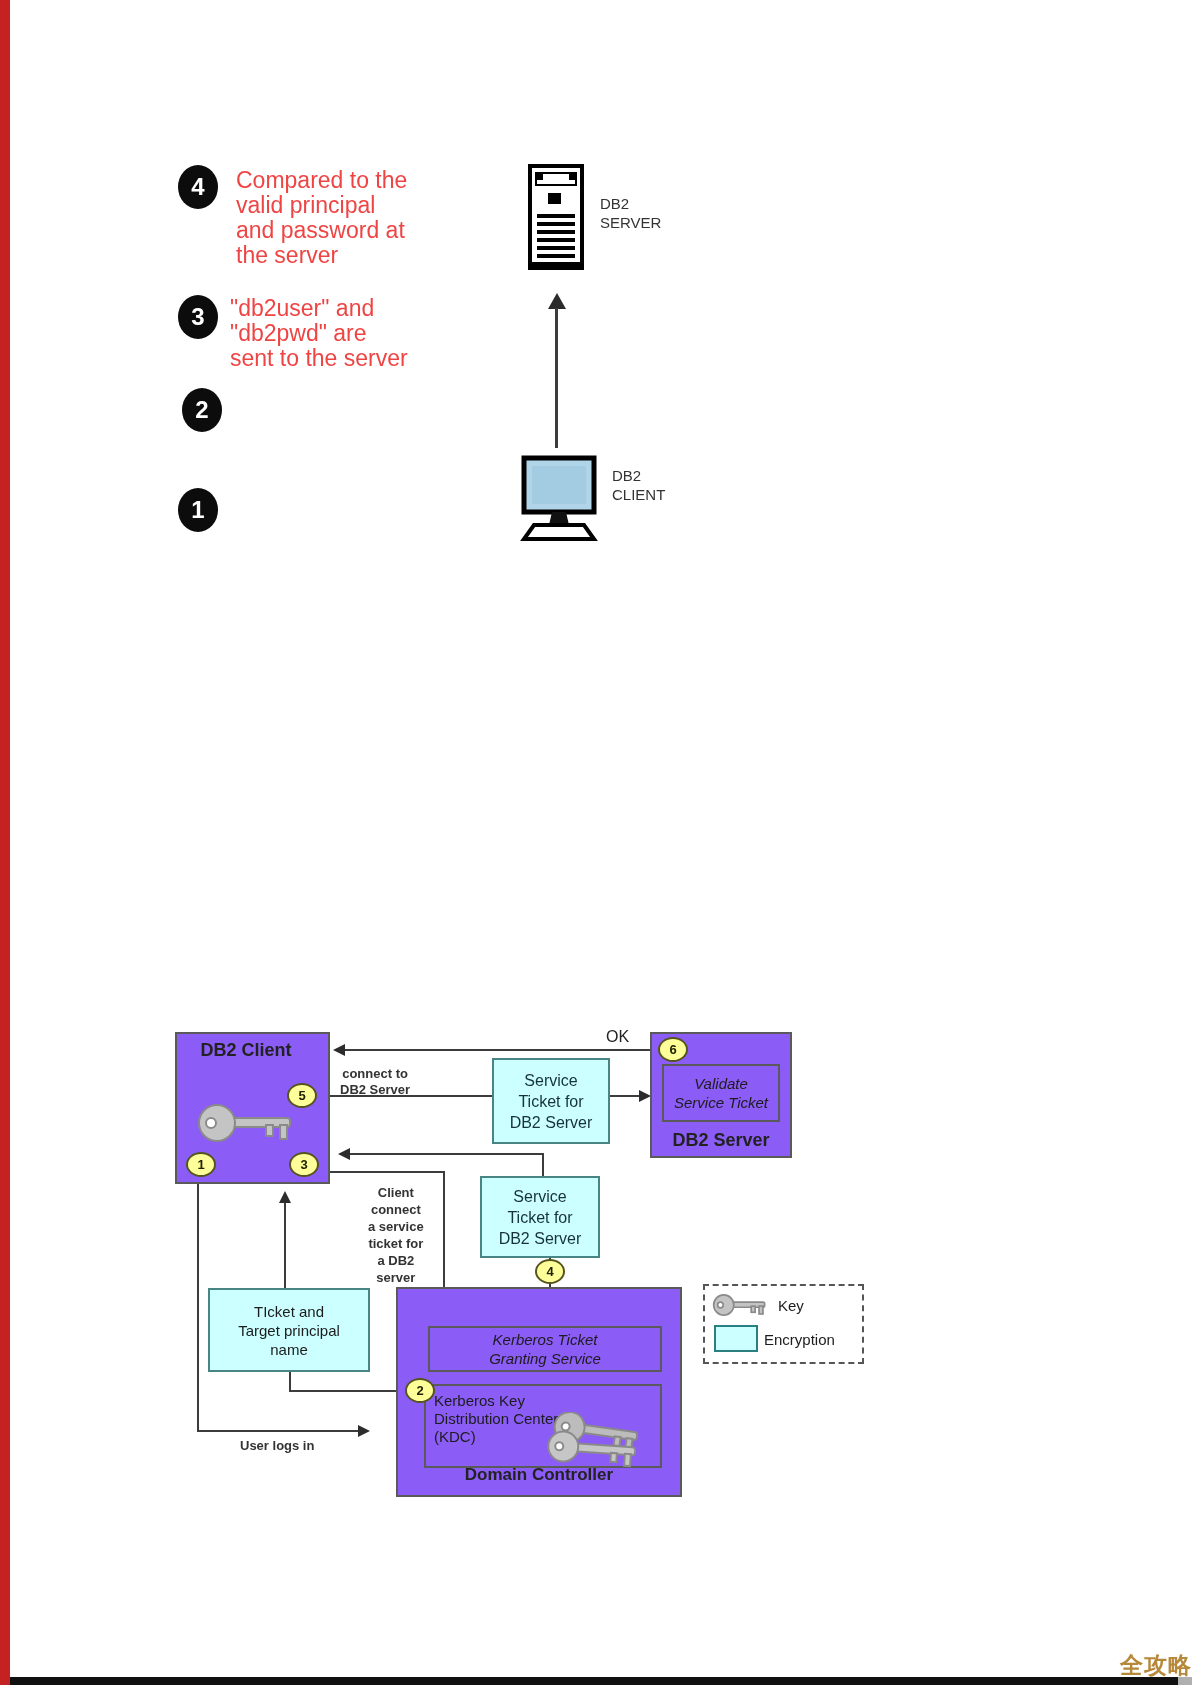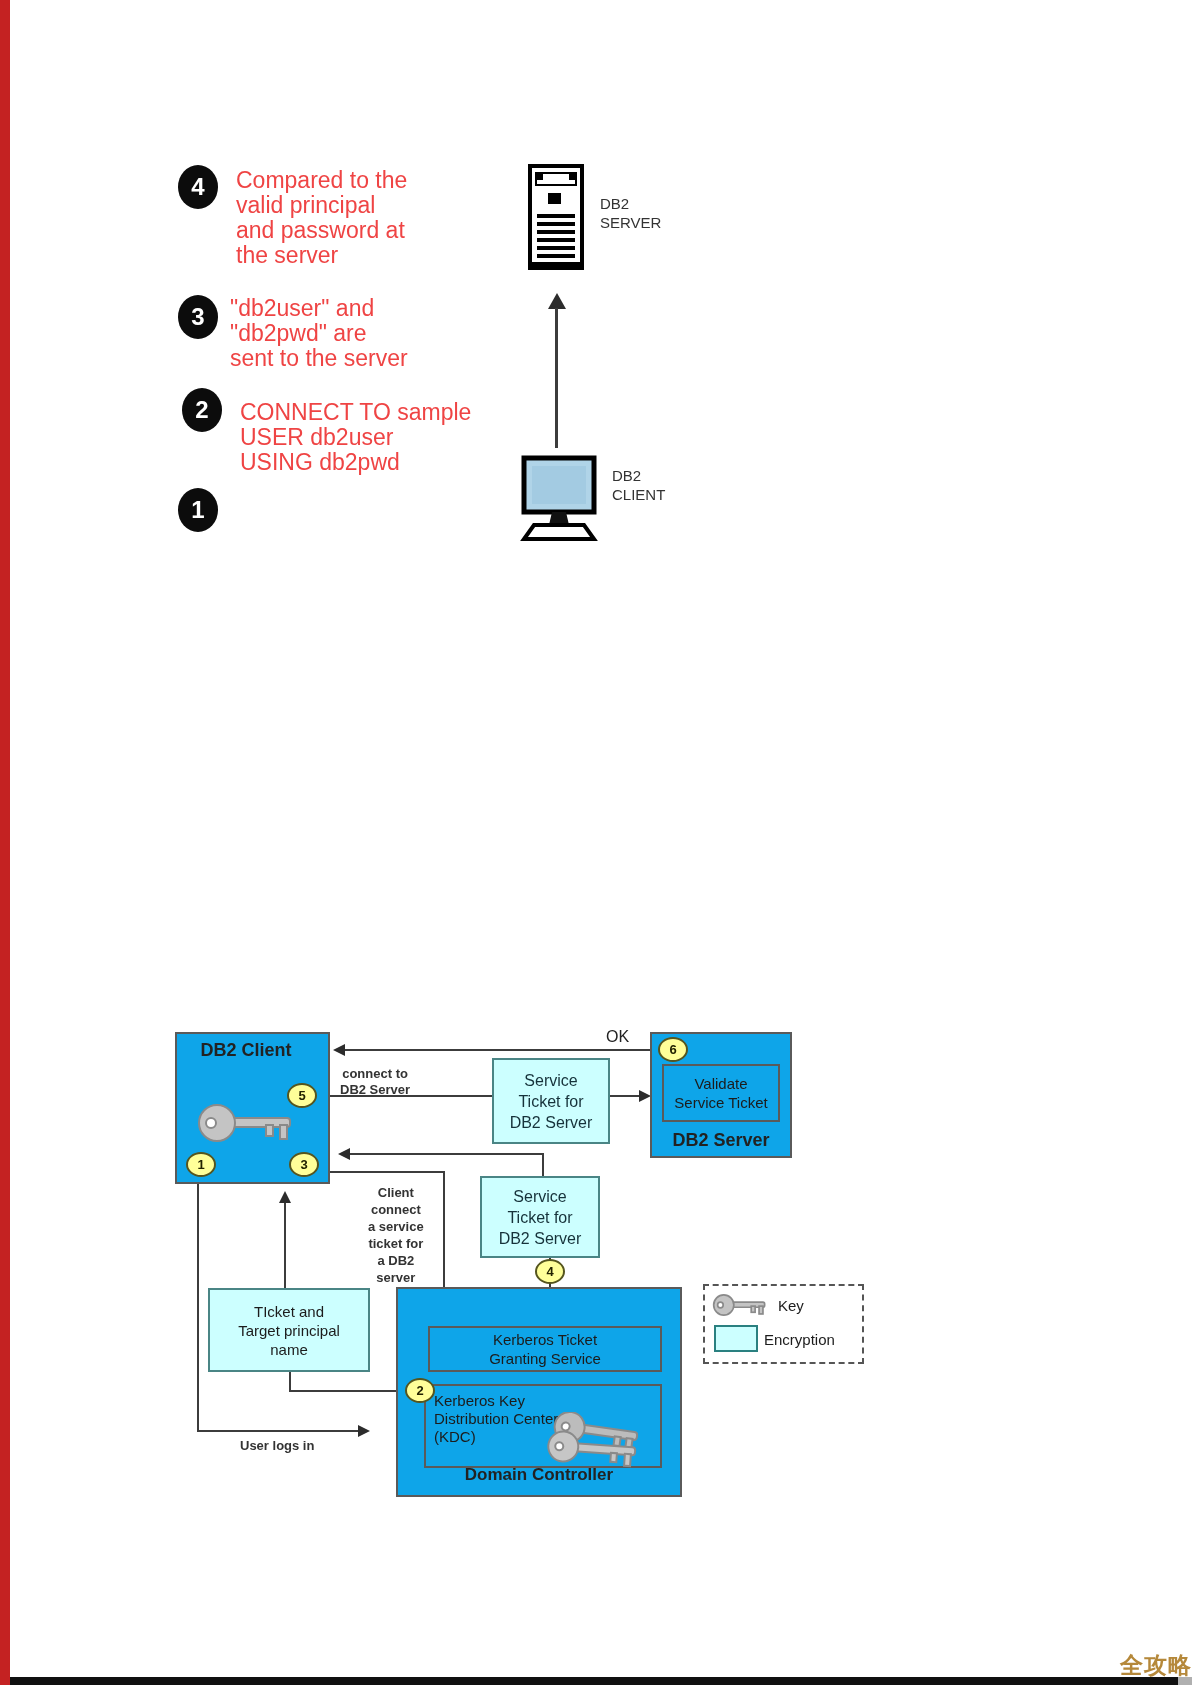--- a/index.html
+++ b/index.html
@@ -7,21 +7,21 @@
         font-family:"Liberation Sans", sans-serif;color:#1c1c1c;}
   .abs{position:absolute;}
   .ln{display:block;}
   
   .step-text{font-size:23px;line-height:25px;color:#ef4444;}
   .badge{width:40px;height:44px;background:#0c0c0c;border-radius:50%;
          display:flex;align-items:center;justify-content:center;
          color:#ffffff;font-weight:700;font-size:24px;}
   .icon-label{font-size:15px;line-height:19px;color:#333333;}
   
-  .gbox{border:2px solid #5a5a5a;background:#0ea5e9;box-sizing:border-box;}
+  .gbox{border:2px solid #5a5a5a;background:#8b5cf6;box-sizing:border-box;font-style:italic;}
   .cyanbox{border:2px solid #4a8585;background:#ccffff;box-sizing:border-box;
            display:flex;align-items:center;justify-content:center;text-align:center;}
   .boxtitle{font-size:18px;font-weight:700;color:#222222;text-align:center;}
   .cellTxt{font-size:16px;line-height:21px;color:#16323a;}
   .cellTxt15{font-size:15px;line-height:19px;color:#1c1c1c;}
   .smallbold{font-size:13px;line-height:16px;font-weight:700;color:#333333;text-align:center;}
   .ycircle{width:30px;height:25px;border:2px solid #55551e;border-radius:50%;
            background:#ffff99;box-sizing:border-box;display:flex;align-items:center;
            justify-content:center;font-size:13px;font-weight:700;color:#222200;}
   .hline{background:#3c3c3c;height:2px;}
@@ -58,25 +58,20 @@
   </div>
   <div class="abs step-text" style="left:230px;top:296px">
     <span class="ln">"db2user" and</span>
     <span class="ln">"db2pwd" are</span>
     <span class="ln">sent to the server</span>
   </div>
 
   <div class="abs badge" style="left:182px;top:388px">
     <span>2</span>
   </div>
-  <div class="abs step-text" style="left:240px;top:400px">
-    <span class="ln">CONNECT TO sample</span>
-    <span class="ln">USER db2user</span>
-    <span class="ln">USING db2pwd</span>
-  </div>
 
   <div class="abs badge" style="left:178px;top:488px">
     <span>1</span>
   </div>
 
   <div class="abs" style="left:528px;top:164px">
     <svg width="56" height="112" viewBox="0 0 56 112" xmlns="http://www.w3.org/2000/svg">
       <rect x="2" y="2" width="52" height="102" fill="#ffffff" stroke="#000000" stroke-width="4"></rect>
       <rect x="8" y="9" width="40" height="12" fill="#ffffff" stroke="#000000" stroke-width="2"></rect>
       <rect x="8" y="9" width="7" height="7" fill="#000000"></rect>

